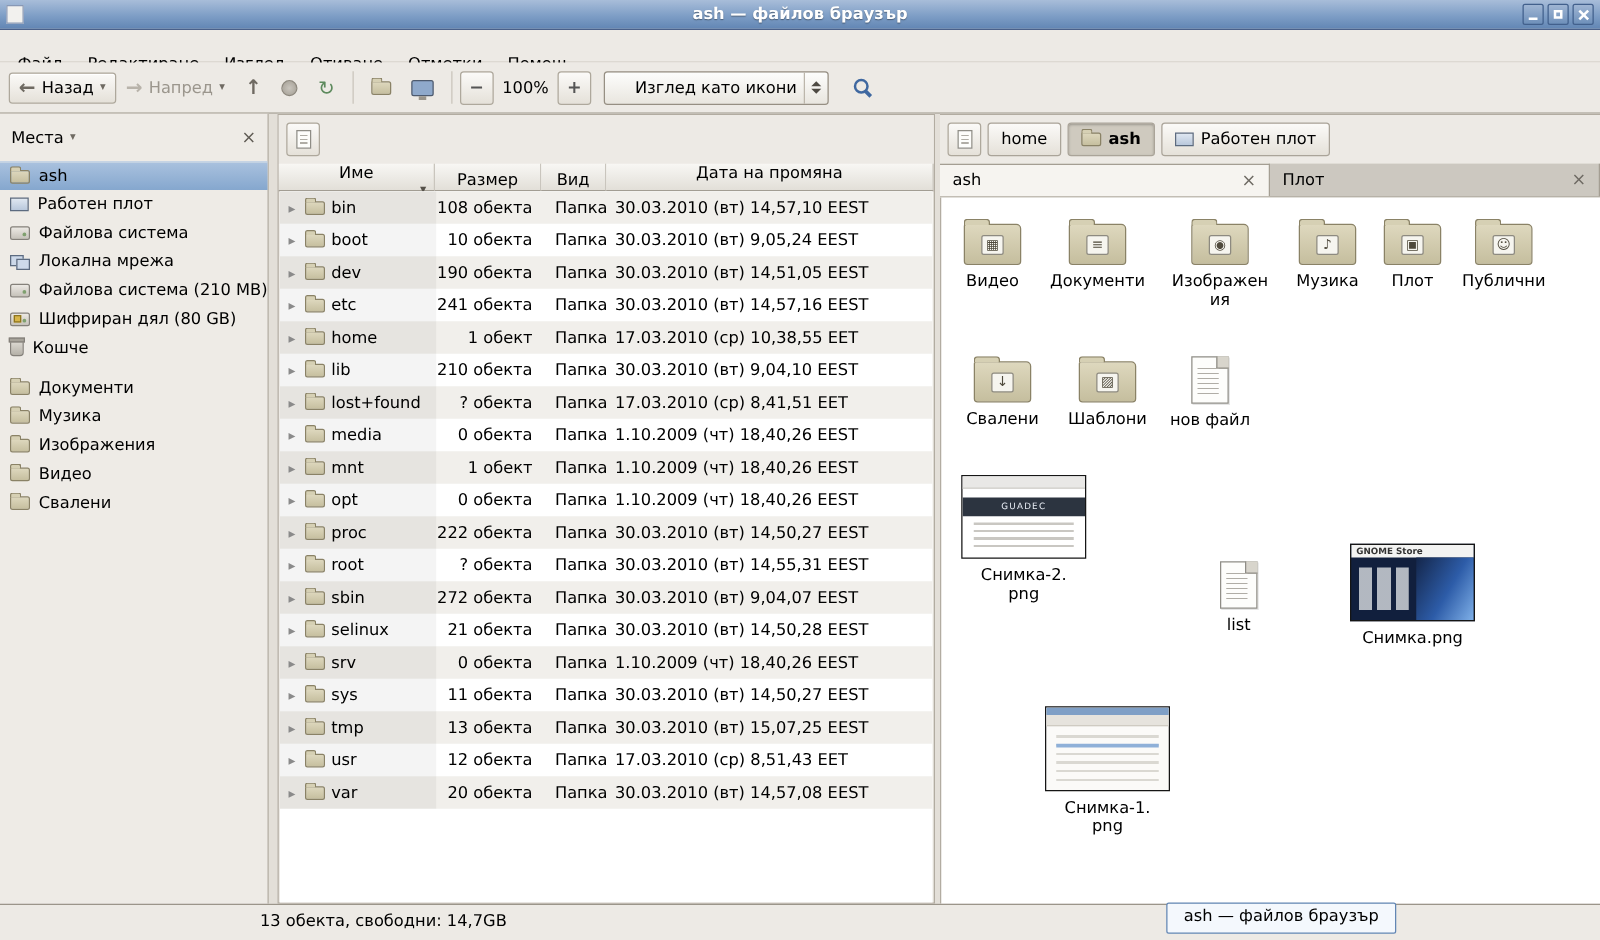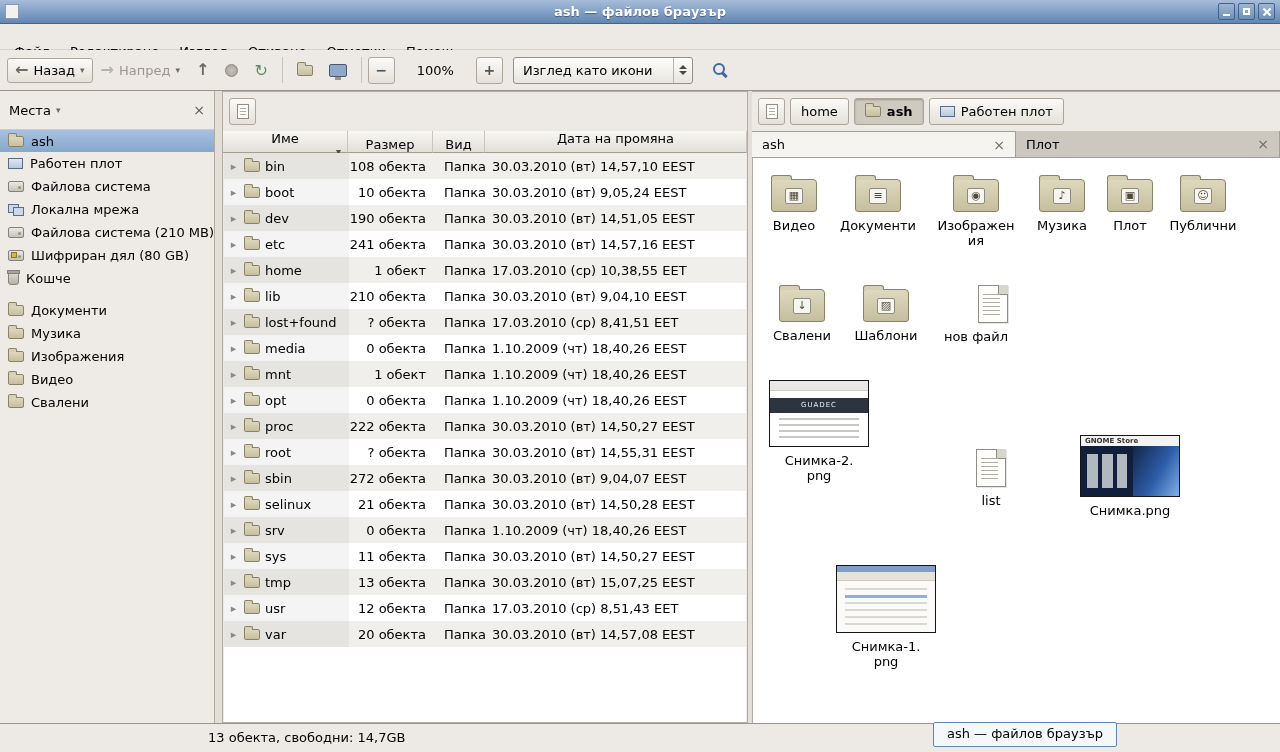--- a/index.html
+++ b/index.html
@@ -34,24 +34,24 @@
   .arrow-g { font-size:16px; line-height:14px; color:#6f6a62; font-weight:bold; }
   .arrow-dis { color:#b8b3aa; }
   .ddown { font-size:9px; color:#6f6a62; }
   .tsep { width:1px; height:26px; background:#c9c4bb; margin:0 6px; }
   .sbtn { width:27px; height:27px; border:1px solid #aea89c; border-radius:3px;
     background:linear-gradient(#fbfaf8,#e5e1d9); display:flex; align-items:center; justify-content:center; }
   .stopdot { width:13px; height:13px; border-radius:50%; background:radial-gradient(#c9c5bd,#a39e94); border:1px solid #8d887e; }
   .reload-g { font-size:16px; color:#5d8a5d; }
   .icon-computer { width:18px; height:13px; border:1px solid #4d5a6e; border-radius:2px; background:#8fa9cb; position:relative; }
   .icon-computer::after { content:""; position:absolute; left:5px; right:5px; bottom:-4px; height:3px; background:#9a958b; }
-  .zoom-label { margin:0 22px; }
+  .zoom-label { margin:0 7px; }
   .zglyph { font-size:14px; color:#555; font-weight:bold; }
   .combo { margin-left:10px; width:180px; height:27px; border:1px solid #968f83; border-radius:3px;
-    background:linear-gradient(#fdfdfc,#e9e6df); display:flex; align-items:center; padding-left:9px; }
+    background:linear-gradient(#fdfdfc,#e9e6df); display:flex; align-items:center; padding-left:24px; }
   .combo .spin { margin-left:auto; width:19px; align-self:stretch; border-left:1px solid #bcb6ab;
     display:flex; flex-direction:column; align-items:center; justify-content:center; gap:2px; }
   .tri-up { width:0; height:0; border-left:4px solid transparent; border-right:4px solid transparent; border-bottom:4px solid #4e4a43; }
   .tri-dn { width:0; height:0; border-left:4px solid transparent; border-right:4px solid transparent; border-top:4px solid #4e4a43; }
   .mag { position:relative; width:14px; height:14px; }
   .mag::before { content:""; position:absolute; top:0; left:0; width:8px; height:8px; border:2px solid #3f68a0; border-radius:50%; }
   .mag::after { content:""; position:absolute; width:3px; height:6px; background:#3f68a0; transform:rotate(-45deg); left:10px; top:9px; }
 
   
   .fold-sm { position:relative; width:16px; height:11px; background:linear-gradient(#ddd7bd,#c6bf9f);
@@ -569,21 +569,21 @@
               <span class="emblem">↓</span>
             </span>
             <div class="ilabel">Свалени</div>
           </div>
           <div class="icell" style="left: 93px; top: 124px;">
             <span class="fold-lg">
               <span class="emblem">▨</span>
             </span>
             <div class="ilabel">Шаблони</div>
           </div>
-          <div class="icell" style="left: 175px; top: 127px; align-items: flex-end;">
+          <div class="icell" style="left: 175px; top: 127px;">
             <span class="paper">
               <span class="plines"></span>
             </span>
             <div class="ilabel">нов файл</div>
           </div>
           <div class="icell" style="left: 14px; top: 222px; width: 104px;">
             <span class="thumb thumb-web">
               <span class="tw-top"></span>
               <span class="tw-band">GUADEC</span>
               <span class="tw-lines"></span>

